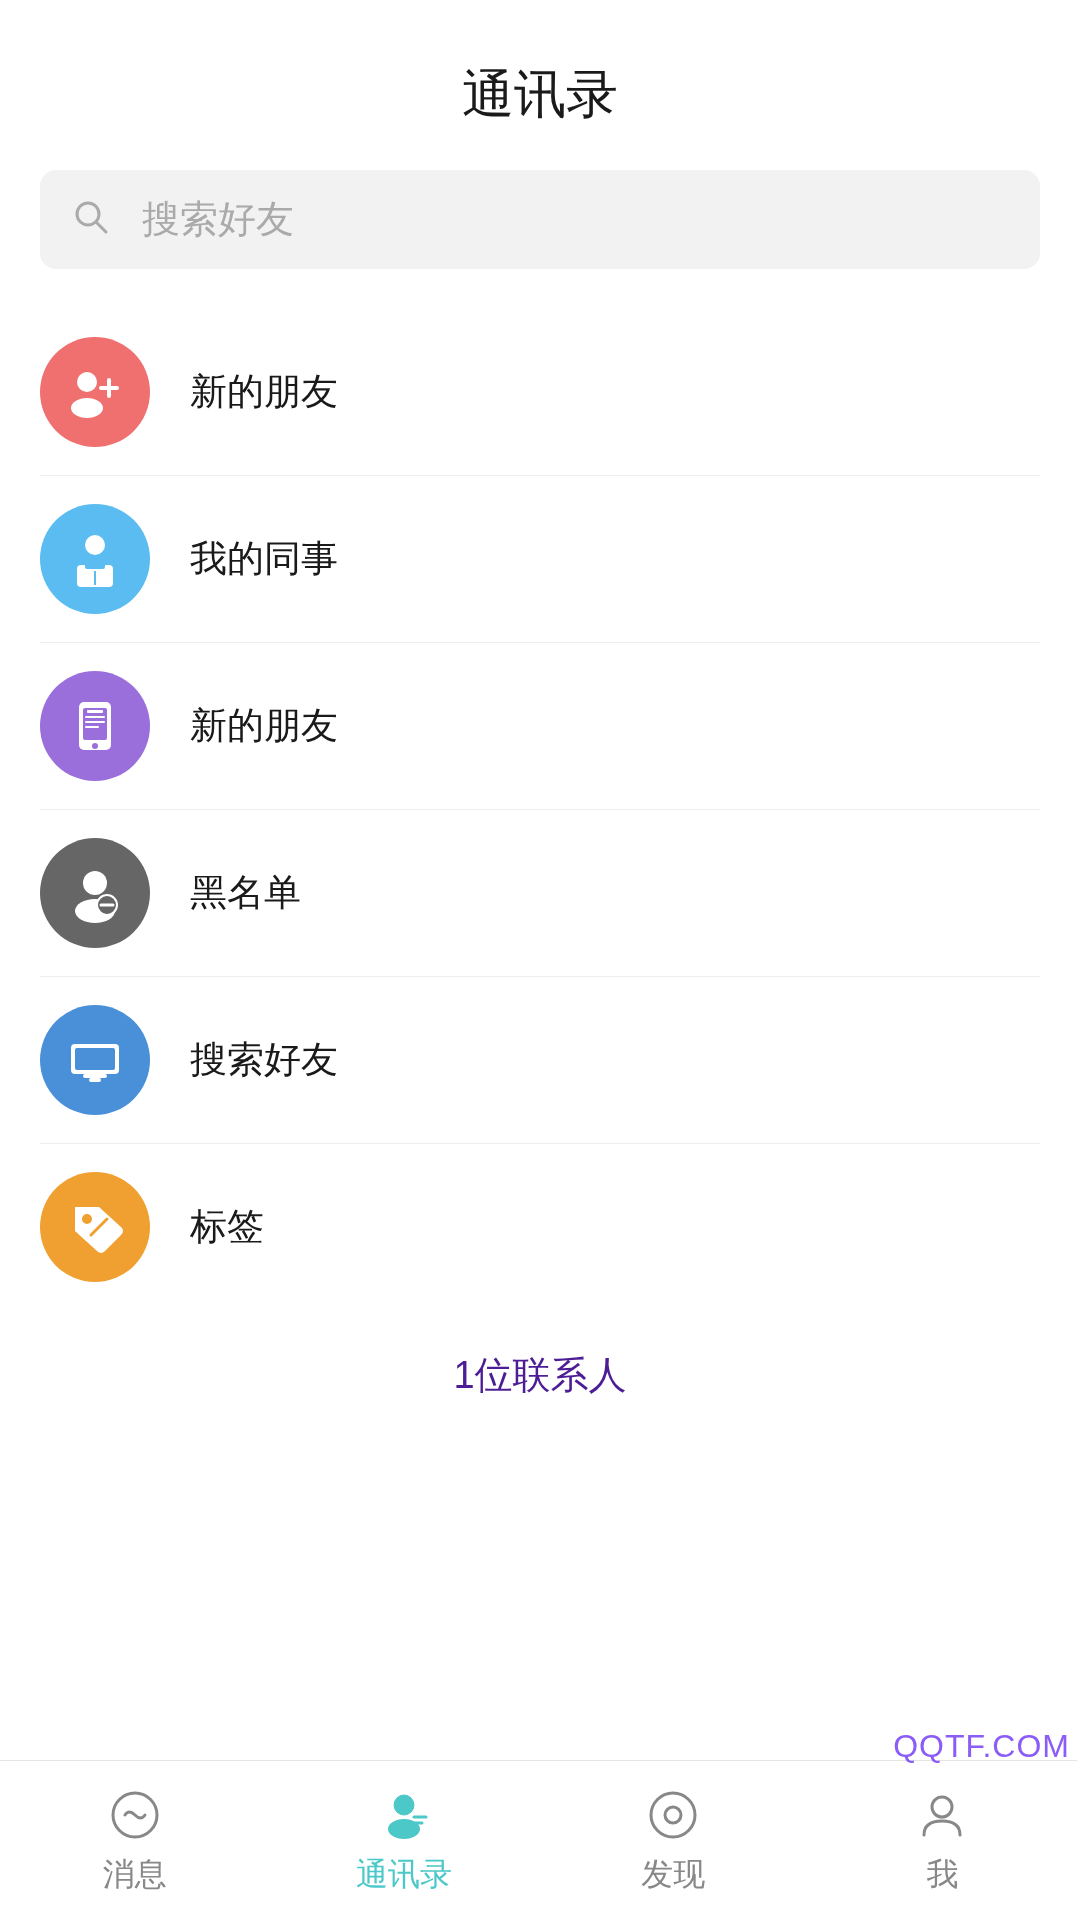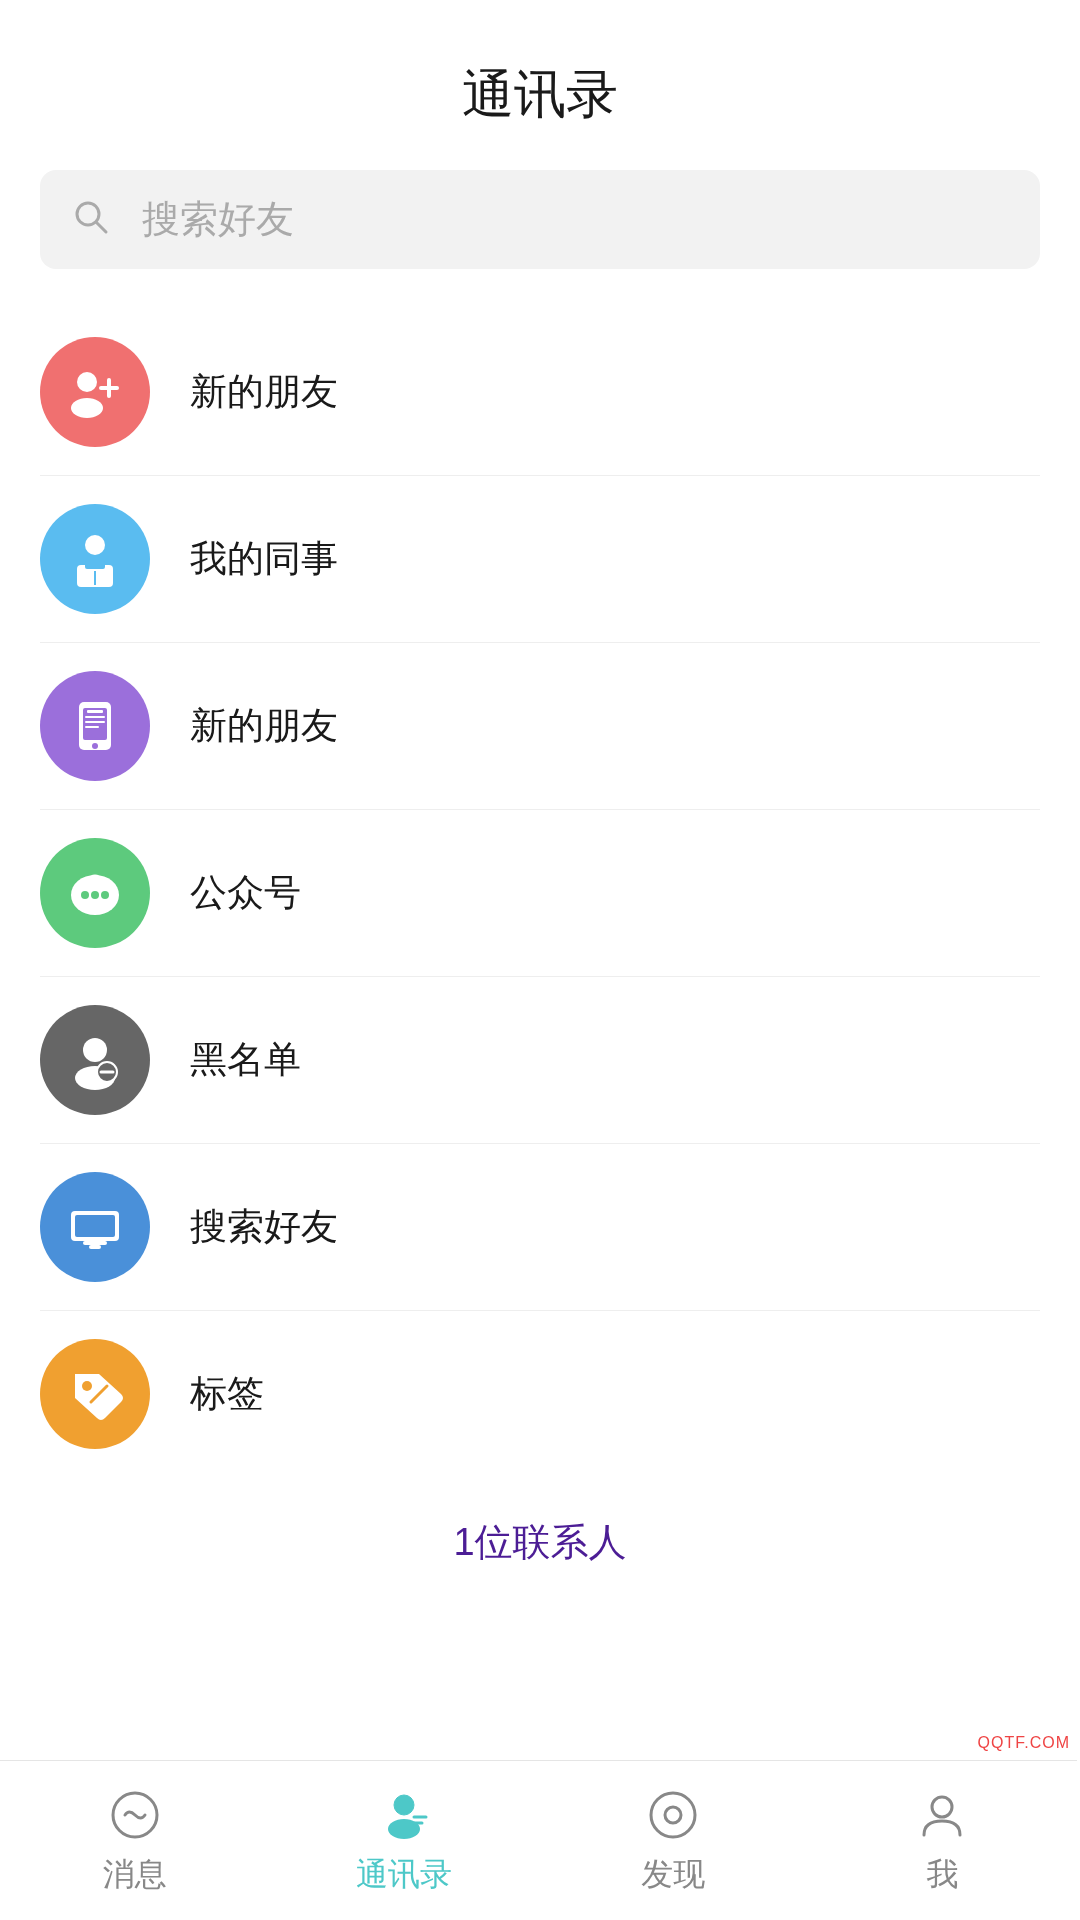--- a/index.html
+++ b/index.html
@@ -135,24 +135,24 @@
 
     .nav-item.active svg path,
     .nav-item.active svg circle,
     .nav-item.active svg rect,
     .nav-item.active svg line {
       stroke: #4dc8c8;
     }
 
     .watermark {
       position: absolute;
-      bottom: 168px;
+      bottom: 155px;
       right: 10px;
-      font-size: 16px;
-      color: #ef4444;
+      font-size: 32px;
+      color: #8b5cf6;
       letter-spacing: 1px;
     }
   </style>
 </head>
 <body>
 
 <h1 class="page-title">通讯录</h1>
 
 <div class="search-bar-wrap">
   <div class="search-bar">
@@ -197,32 +197,20 @@
       <circle cx="32" cy="52" r="3" fill="#9b6fdb"></circle>
       <rect x="24" y="16" width="16" height="3" rx="1" fill="white"></rect>
       <rect x="22" y="22" width="20" height="2" rx="1" fill="white"></rect>
       <rect x="22" y="27" width="20" height="2" rx="1" fill="white"></rect>
       <rect x="22" y="32" width="14" height="2" rx="1" fill="white"></rect>
     </svg>
       </div>
       <span class="menu-label">新的朋友</span>
     </li>
     <li class="menu-item">
-      <div class="icon-circle" style="background: rgb(93, 202, 125);">
-        <svg viewBox="0 0 64 64" fill="none" xmlns="http://www.w3.org/2000/svg">
-      <ellipse cx="32" cy="34" rx="24" ry="20" fill="white"></ellipse>
-      <circle cx="22" cy="34" r="4" fill="#5dca7d"></circle>
-      <circle cx="32" cy="34" r="4" fill="#5dca7d"></circle>
-      <circle cx="42" cy="34" r="4" fill="#5dca7d"></circle>
-      <path d="M24 20 Q32 10 40 20" stroke="white" stroke-width="3" fill="none" stroke-linecap="round"></path>
-    </svg>
-      </div>
-      <span class="menu-label">公众号</span>
-    </li>
-    <li class="menu-item">
       <div class="icon-circle" style="background: rgb(102, 102, 102);">
         <svg viewBox="0 0 64 64" fill="none" xmlns="http://www.w3.org/2000/svg">
       <circle cx="32" cy="22" r="12" fill="white"></circle>
       <ellipse cx="32" cy="50" rx="20" ry="12" fill="white"></ellipse>
       <circle cx="44" cy="44" r="10" fill="#666666" stroke="white" stroke-width="2"></circle>
       <line x1="38" y1="44" x2="50" y2="44" stroke="white" stroke-width="3" stroke-linecap="round"></line>
     </svg>
       </div>
       <span class="menu-label">黑名单</span>
     </li>

